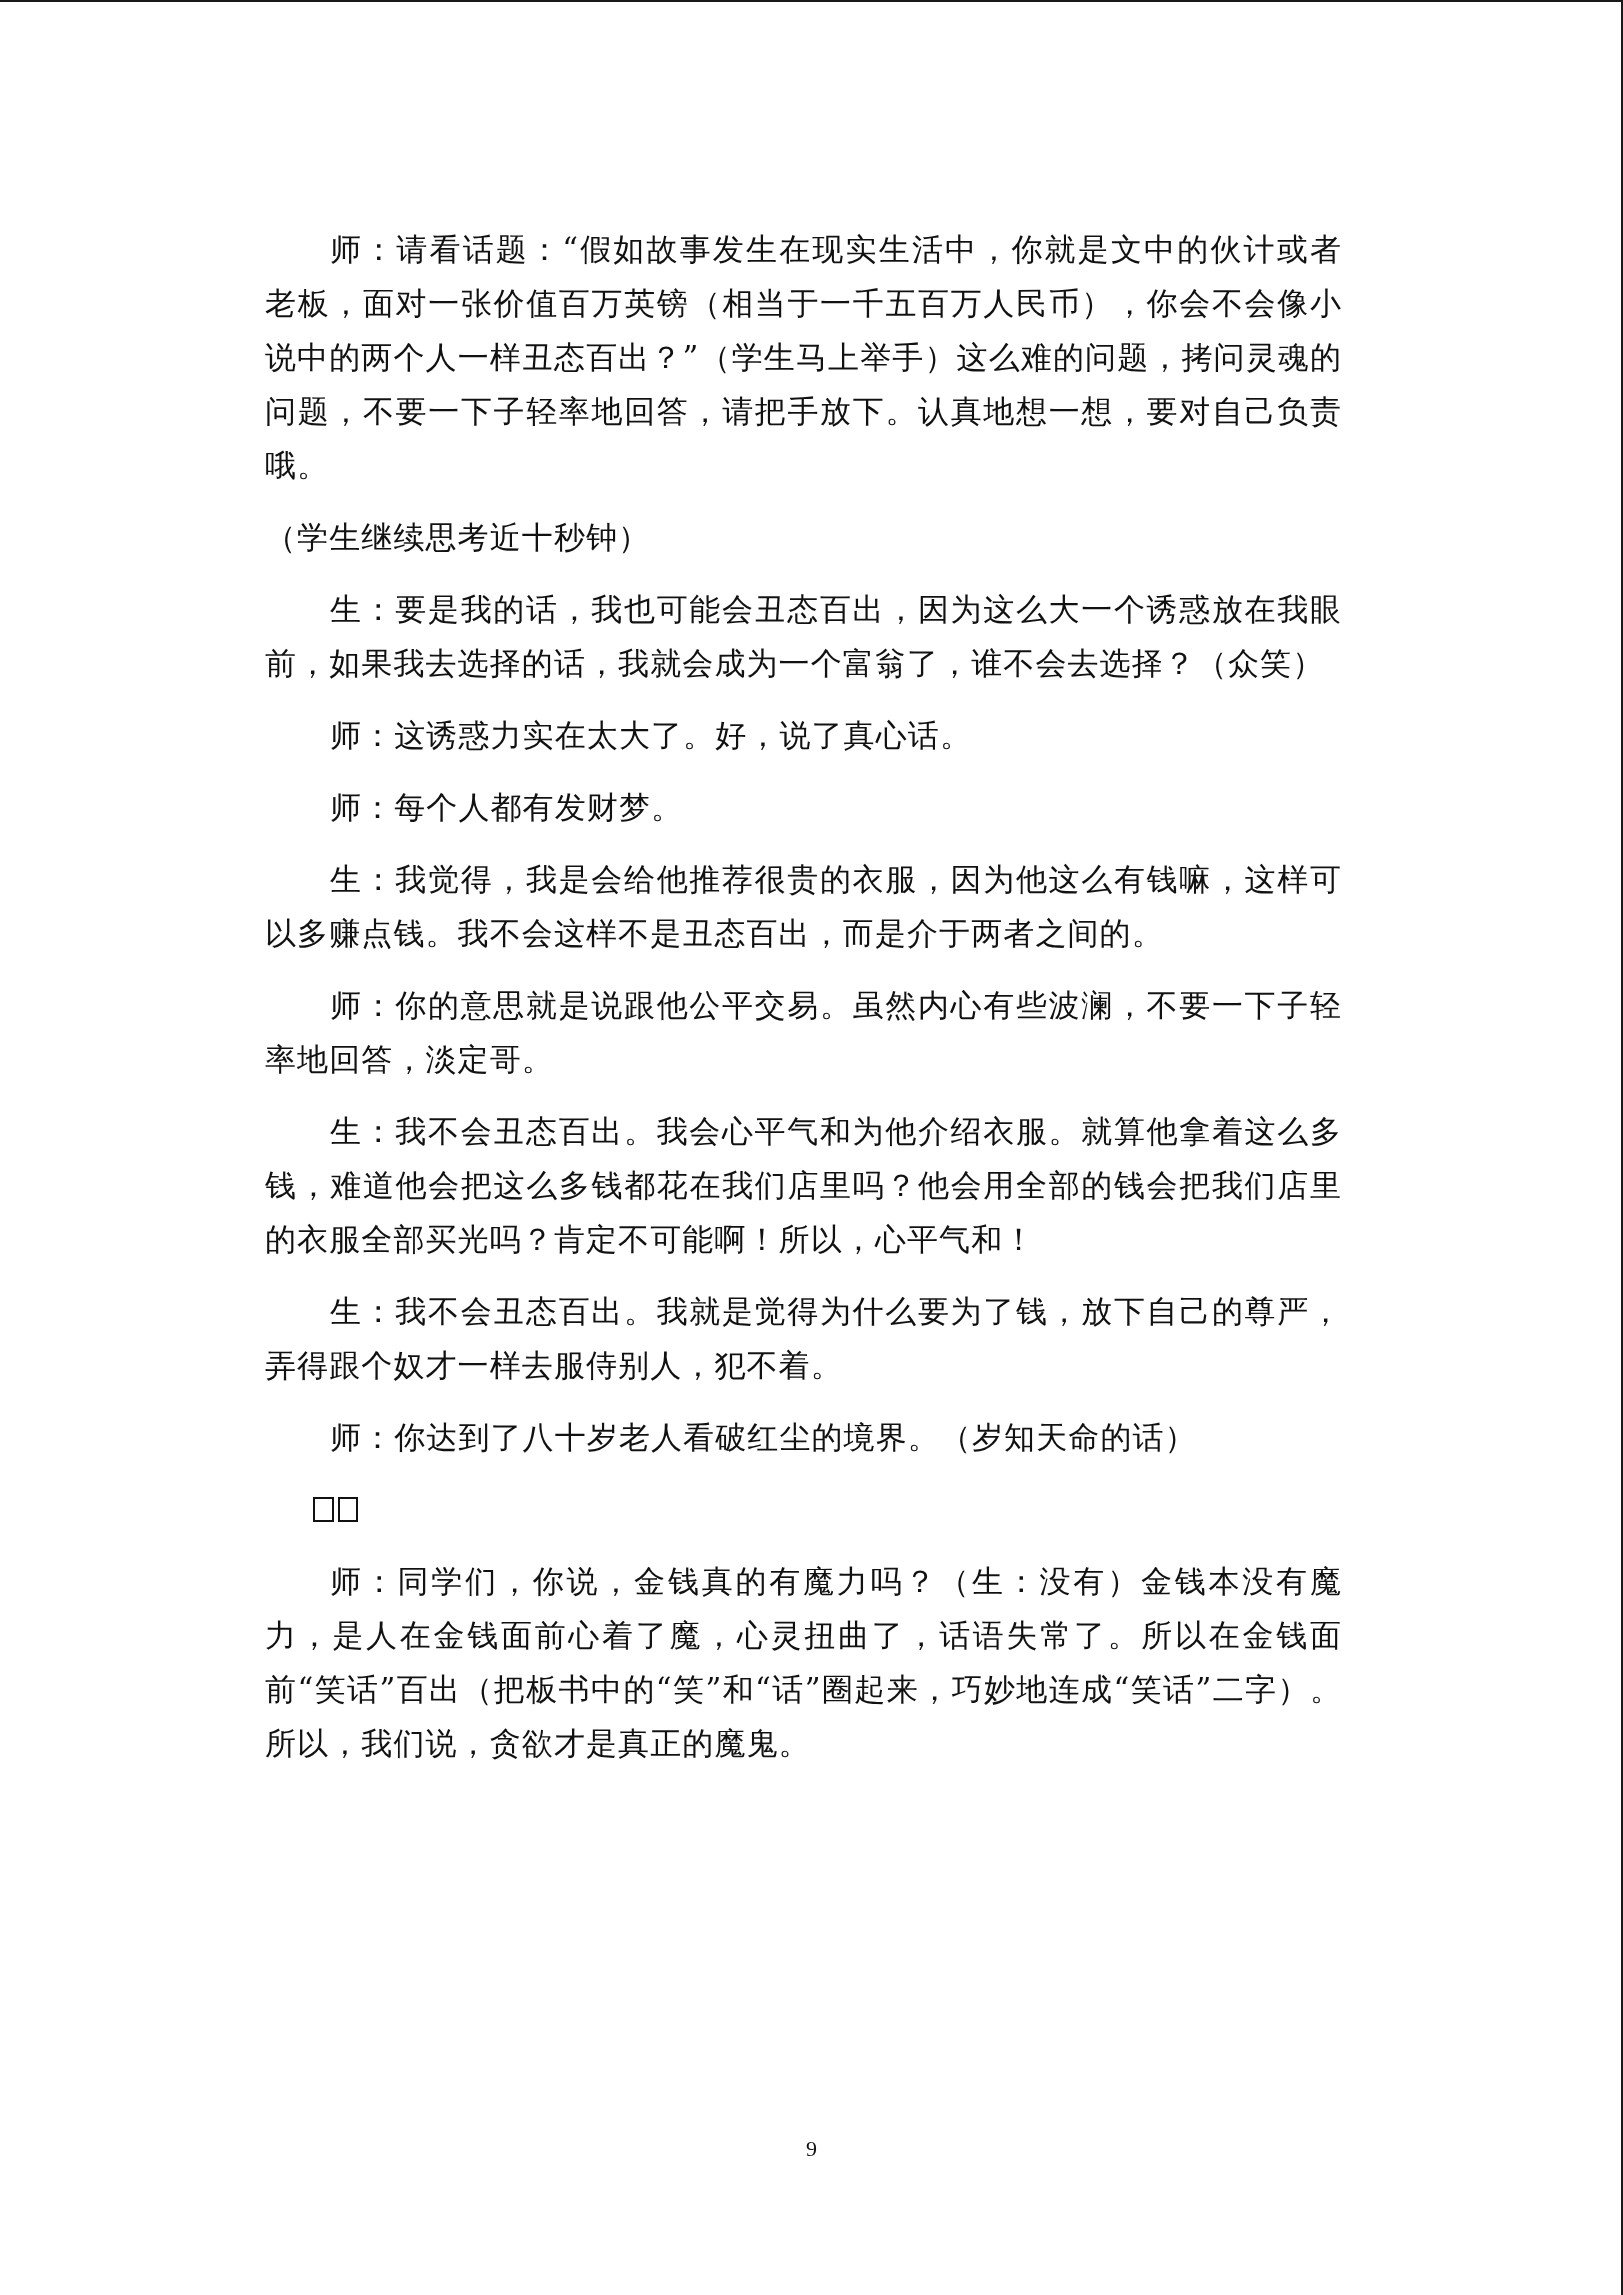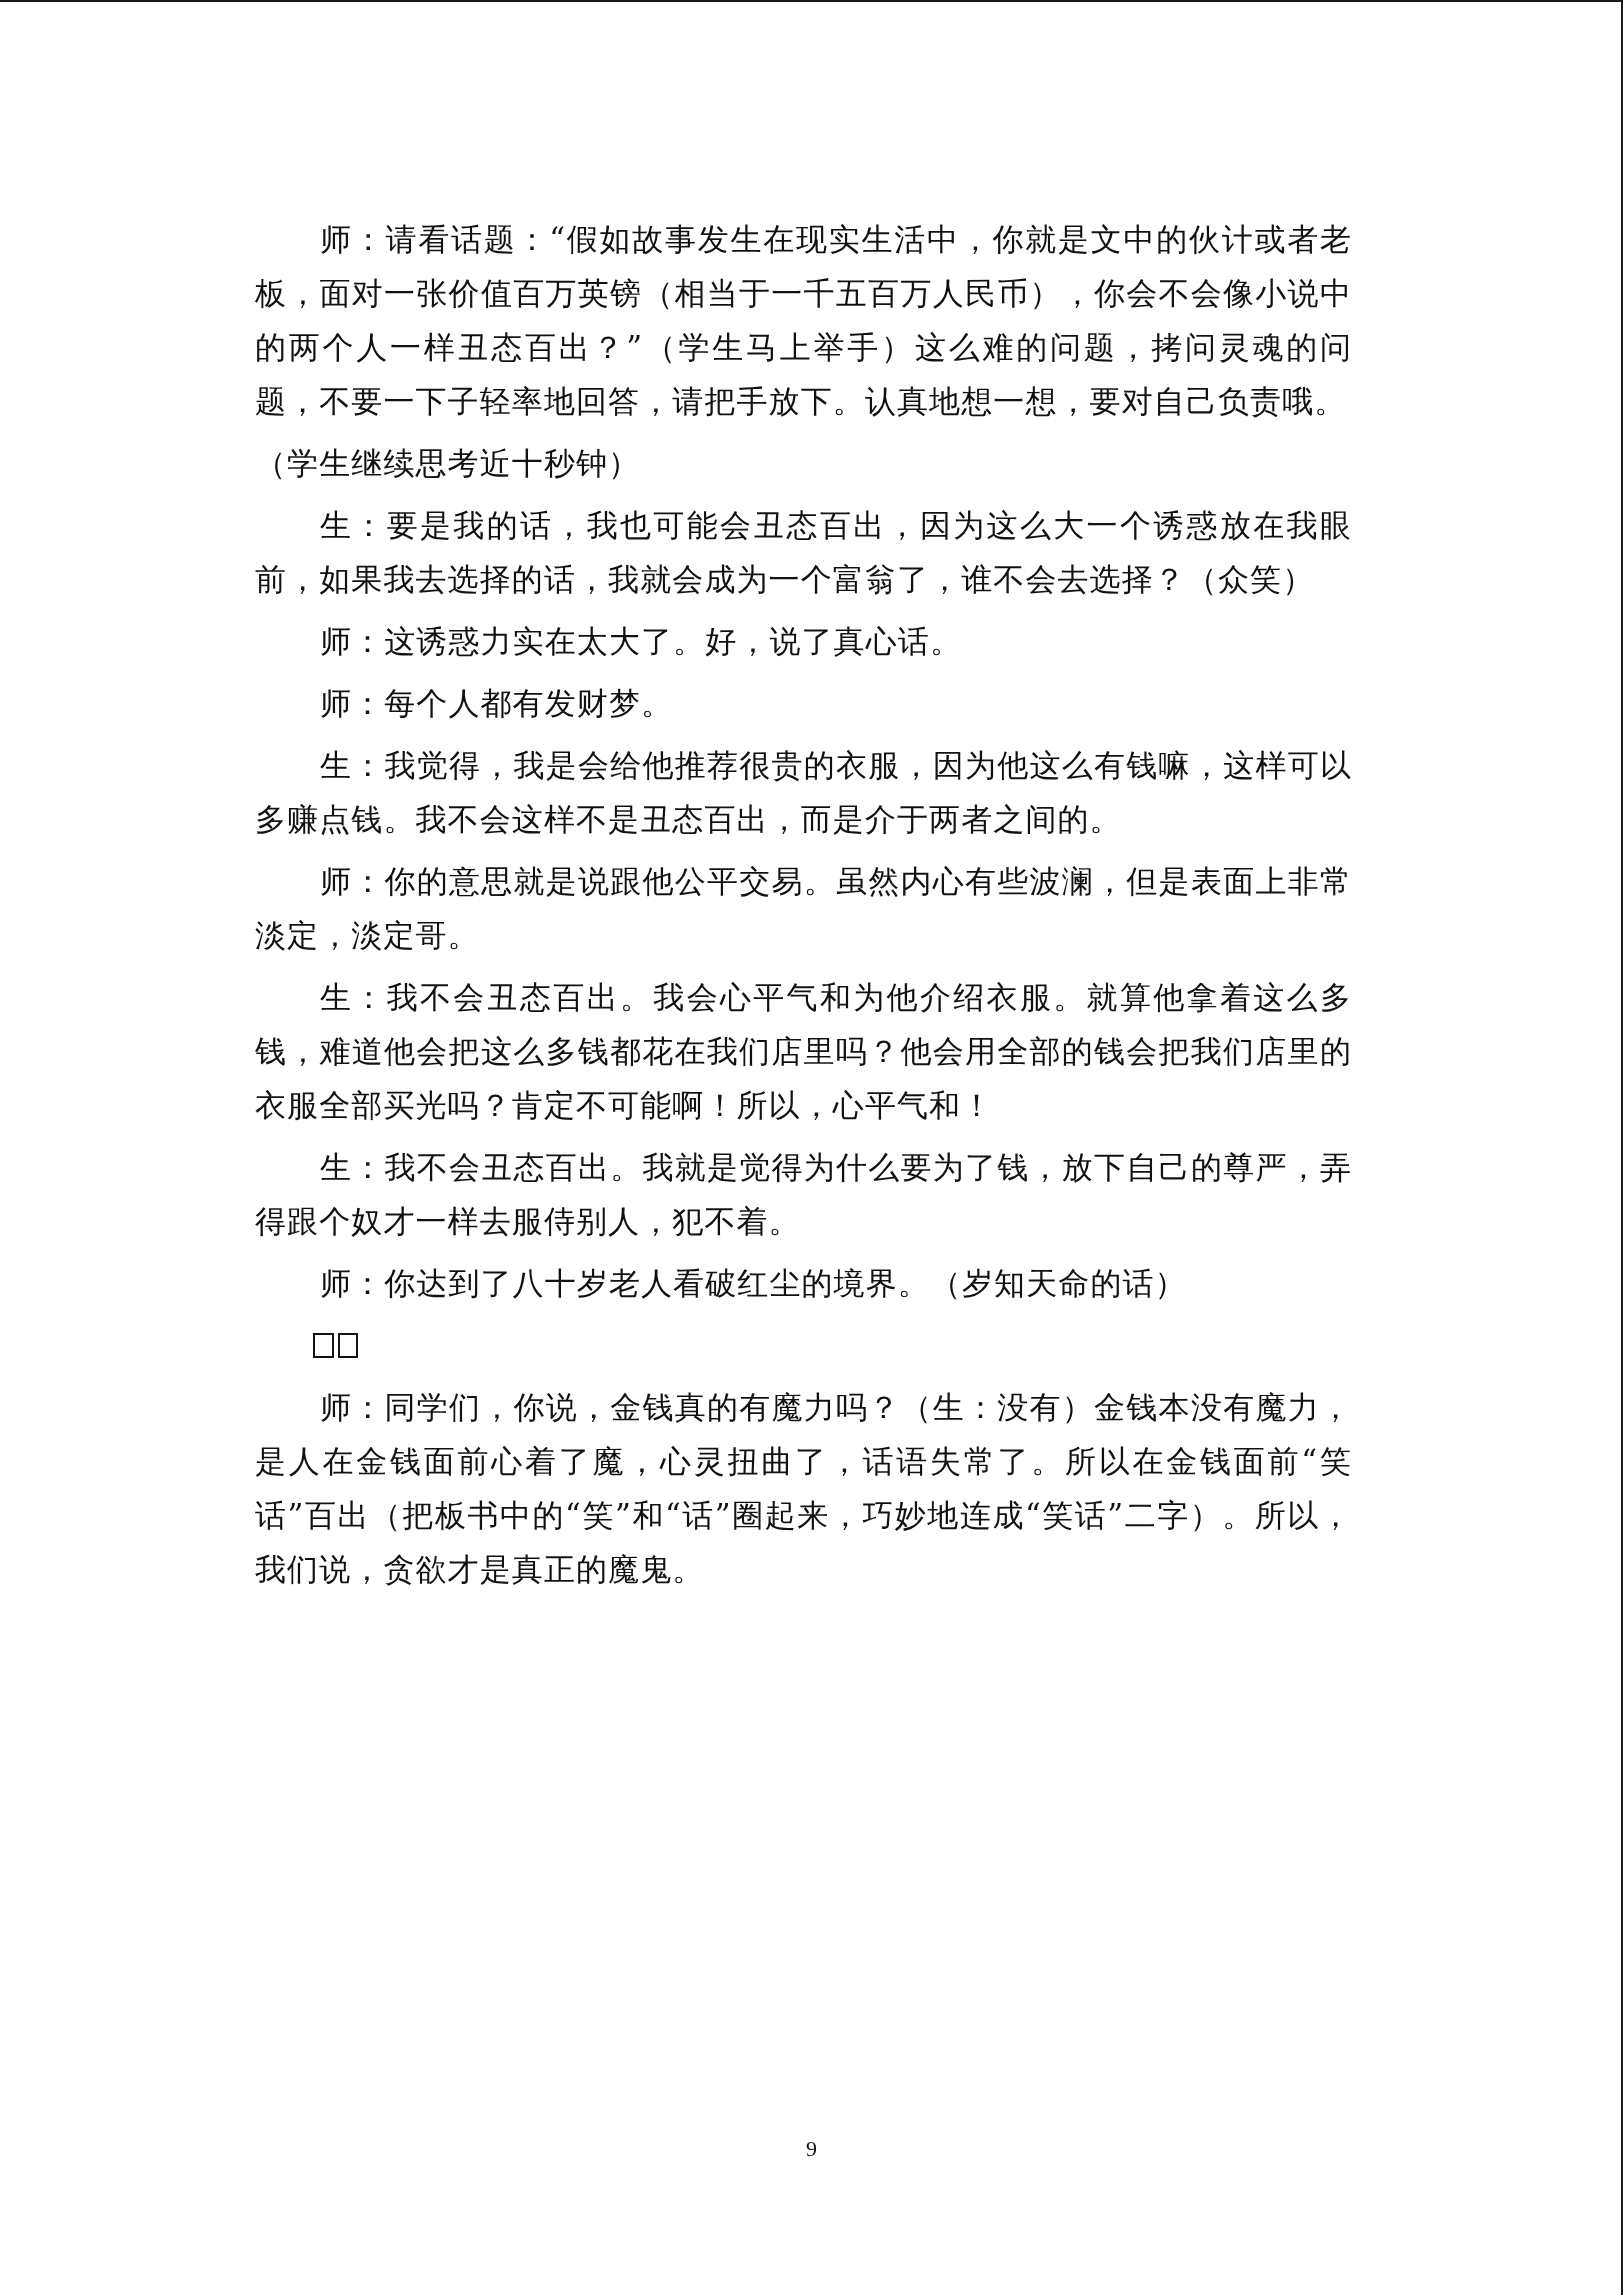--- a/index.html
+++ b/index.html
@@ -29,21 +29,21 @@
       left: 247px;
       top: 202px;
       width: 1113px;
       font-family: "DejaVu Serif", "Liberation Serif", serif;
       font-size: 31px;
       line-height: 54px;
       color: #111111;
       letter-spacing: 1.1px;
     }
     .para {
-      margin: 8px;
+      margin: 18px;
       padding: 0;
       text-indent: 65px;
       text-align: justify;
       white-space: normal;
       word-break: break-all;
     }
     .para.no-indent {
       text-indent: 0;
     }
     .para.stage {
@@ -97,21 +97,21 @@
 
 
     <p class="para"><span>生：要是我的话，我也可能会丑态百出，因为这么大一个诱惑放在我眼前，如果我去选择的话，我就会成为一个富翁了，谁不会去选择？（众笑）</span></p>
 
     <p class="para"><span>师：这诱惑力实在太大了。好，说了真心话。</span></p>
 
     <p class="para"><span>师：每个人都有发财梦。</span></p>
 
     <p class="para"><span>生：我觉得，我是会给他推荐很贵的衣服，因为他这么有钱嘛，这样可以多赚点钱。我不会这样不是丑态百出，而是介于两者之间的。</span></p>
 
-    <p class="para"><span>师：你的意思就是说跟他公平交易。虽然内心有些波澜，但是表面上非常淡定，淡定哥。</span></p>
+    <p class="para"><span>师：你的意思就是说跟他公平交易。虽然内心有些波澜，不要一下子轻率地回答，淡定哥。</span></p>
 
 
     <p class="para"><span>生：我不会丑态百出。我会心平气和为他介绍衣服。就算他拿着这么多钱，难道他会把这么多钱都花在我们店里吗？他会用全部的钱会把我们店里的衣服全部买光吗？肯定不可能啊！所以，心平气和！</span></p>
 
 
 
     <p class="para"><span>生：我不会丑态百出。我就是觉得为什么要为了钱，放下自己的尊严，弄得跟个奴才一样去服侍别人，犯不着。</span></p>
 
     <p class="para"><span>师：你达到了八十岁老人看破红尘的境界。（岁知天命的话）</span></p>
 

